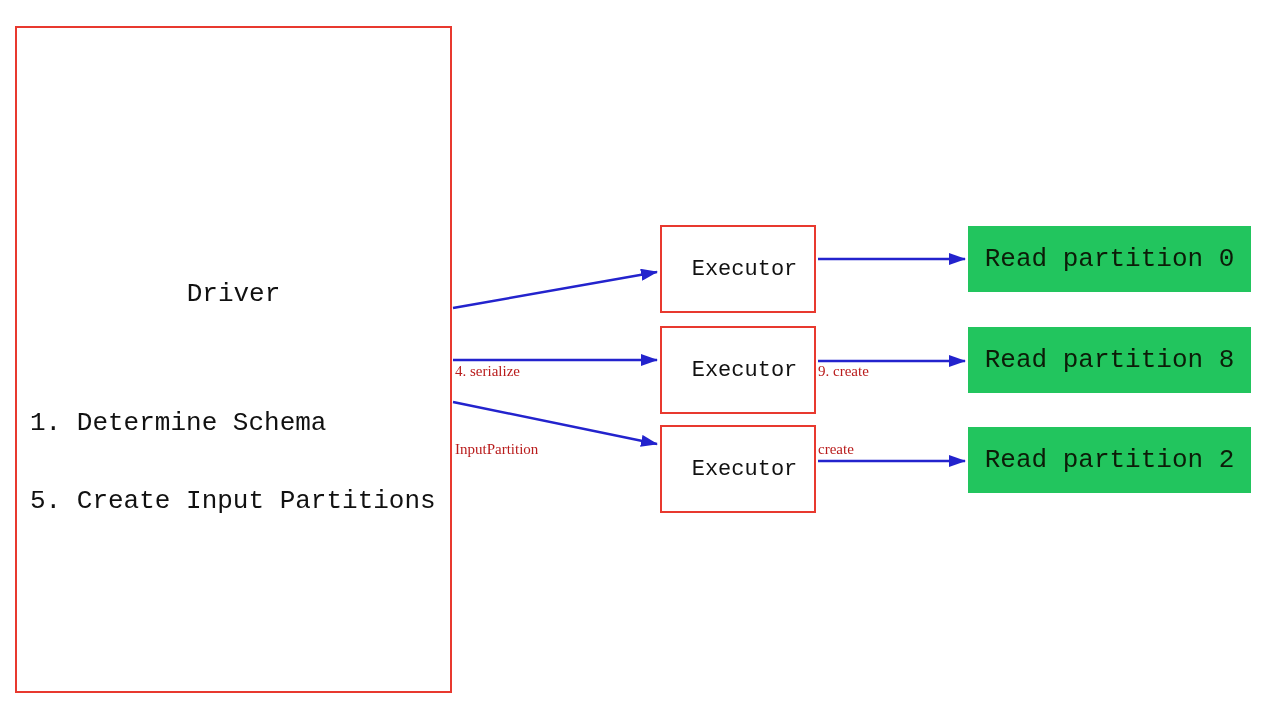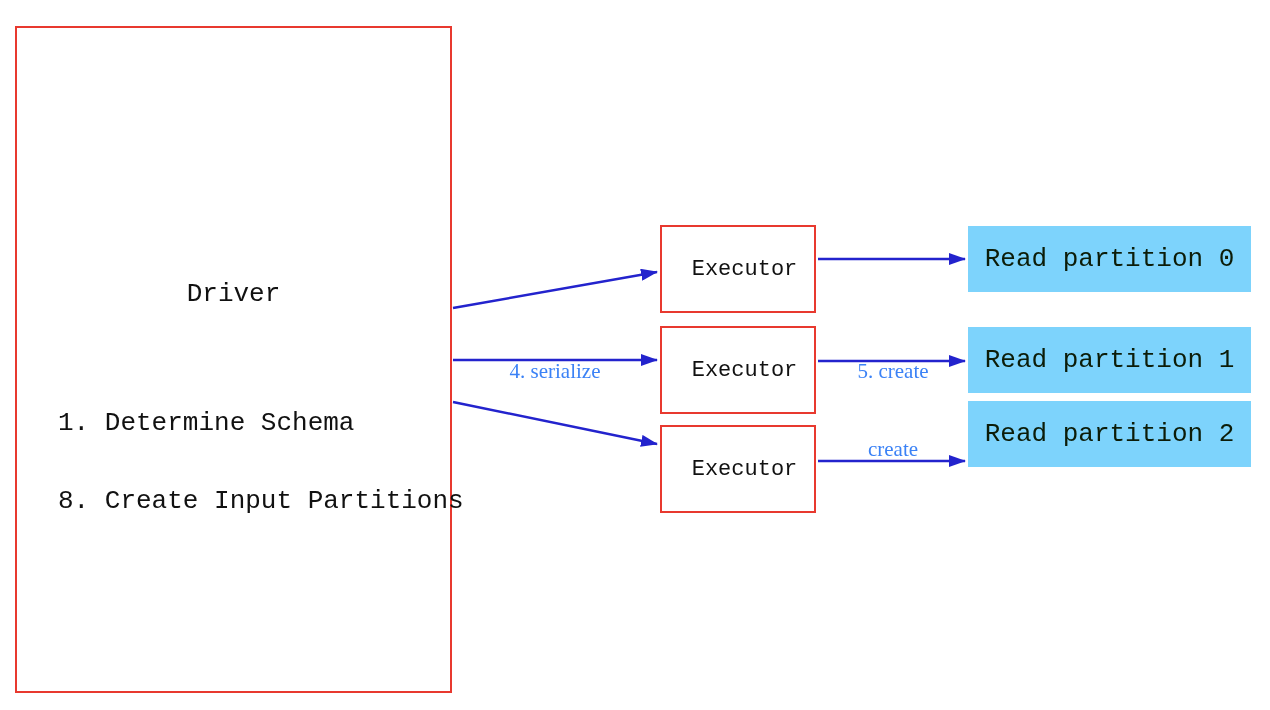--- a/index.html
+++ b/index.html
@@ -39,21 +39,20 @@
     white-space: pre;
   }
   .driver-steps {
     position: absolute;
     left: 30px;
     top: 358px;
     font-size: 26px;
     line-height: 26px;
     color: #111111;
     white-space: pre;
-    margin-left: 28px;
   }
   .executor-box {
     border: 2px solid #e8392f;
     width: 156px;
     height: 88px;
     left: 660px;
     display: flex;
     align-items: center;
     justify-content: center;
     font-size: 22px;
@@ -61,39 +60,39 @@
     white-space: pre;
     padding-left: 13px;
   }
   .executor-1 { top: 225px; }
   .executor-2 { top: 326px; }
   .executor-3 { top: 425px; }
   .partition-box {
     width: 283px;
     height: 66px;
     left: 968px;
-    background: #7dd3fc;
+    background: #22c55e;
     border: none;
     display: flex;
     align-items: center;
     justify-content: center;
     font-size: 26px;
     color: #0c1c08;
     white-space: pre;
   }
   .partition-1 { top: 226px; }
   .partition-2 { top: 327px; }
-  .partition-3 { top: 401px; }
+  .partition-3 { top: 427px; }
   .edge-label {
     position: absolute;
     font-family: "Liberation Serif", "DejaVu Serif", serif;
-    font-size: 21px;
+    font-size: 15px;
     line-height: 26px;
-    color: #3b82f6;
-    text-align: center;
+    color: #b91c1c;
+    text-align: left;
     white-space: pre;
   }
   .label-serialize {
     left: 455px;
     top: 306px;
     width: 200px;
   }
   .label-reader {
     left: 818px;
     top: 306px;
@@ -114,48 +113,49 @@
 </style>
 </head>
 <body>
 
 <div class="canvas">
 
   <div class="box driver-box"></div>
   <div class="driver-title">Driver</div>
   <div class="driver-steps">
     <div>1. Determine Schema</div>
-    <div>8. Create Input Partitions</div>
+    <div>5. Create Input Partitions</div>
   </div>
 
   <div class="box executor-box executor-1">
     <span>Executor</span>
   </div>
   <div class="box executor-box executor-2">
     <span>Executor</span>
   </div>
   <div class="box executor-box executor-3">
     <span>Executor</span>
   </div>
 
   <div class="box partition-box partition-1">
     <span>Read partition 0</span>
   </div>
   <div class="box partition-box partition-2">
-    <span>Read partition 1</span>
+    <span>Read partition 8</span>
   </div>
   <div class="box partition-box partition-3">
     <span>Read partition 2</span>
   </div>
 
   <div class="edge-label label-serialize">
     <div>4. serialize</div>
+    <div>InputPartition</div>
   </div>
   <div class="edge-label label-reader">
-    <div>5. create</div>
+    <div>9. create</div>
     <div>create</div>
   </div>
 
   <svg class="arrow-layer" viewBox="0 0 1270 710" xmlns="http://www.w3.org/2000/svg">
     <defs>
       <marker id="arrowhead" markerUnits="userSpaceOnUse" markerWidth="17" markerHeight="12" refX="16" refY="6" orient="auto">
         <path d="M0,0 L17,6 L0,12 Z" fill="#2323cd"></path>
       </marker>
     </defs>
     <line x1="453" y1="308" x2="657" y2="272" marker-end="url(#arrowhead)"></line>

